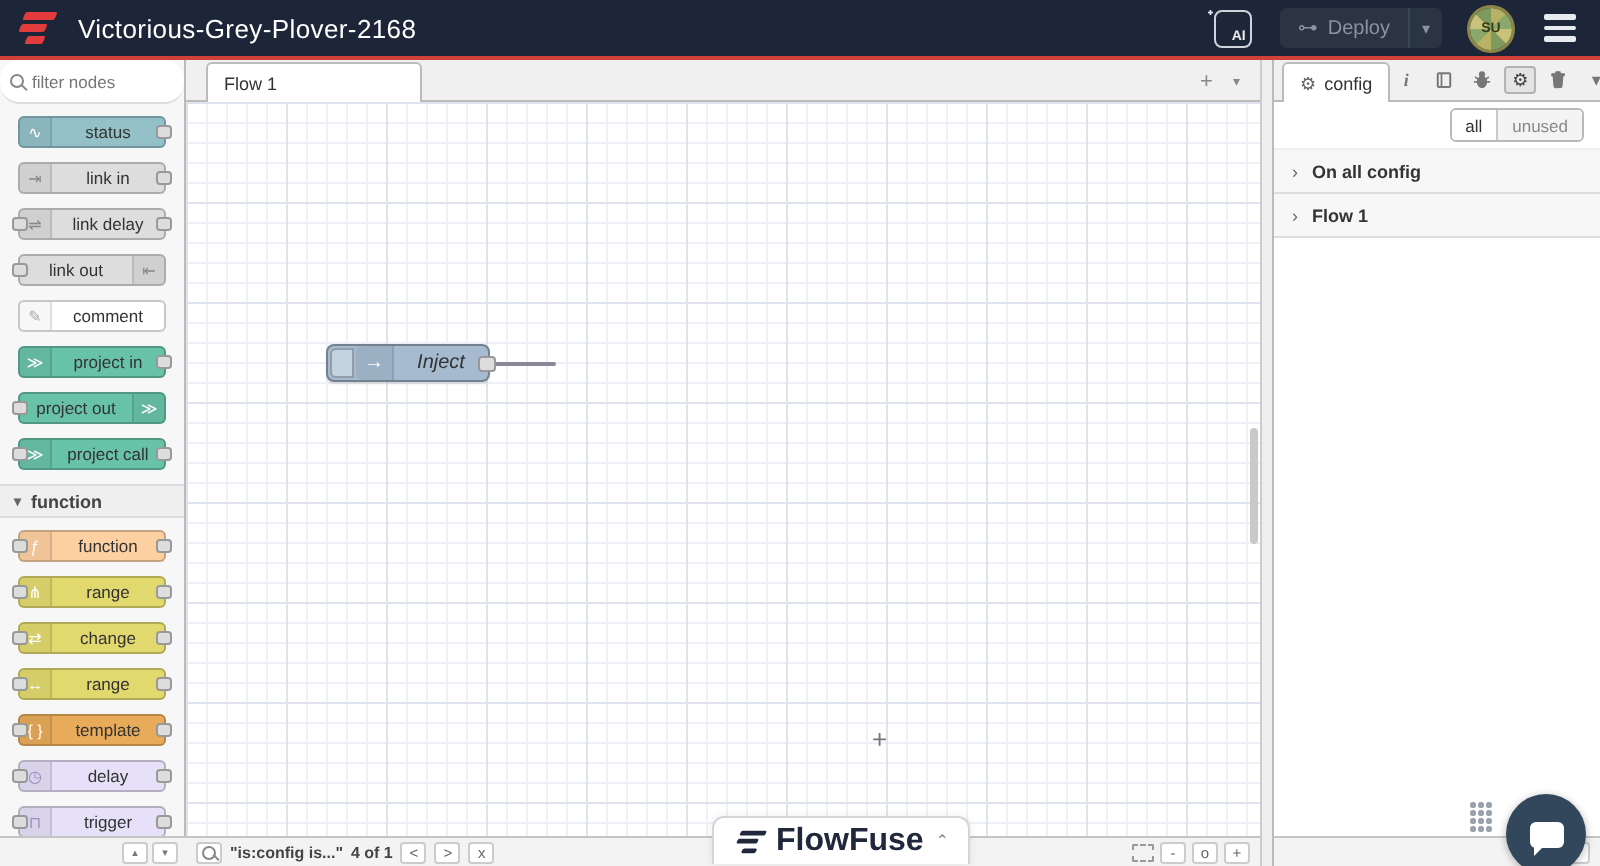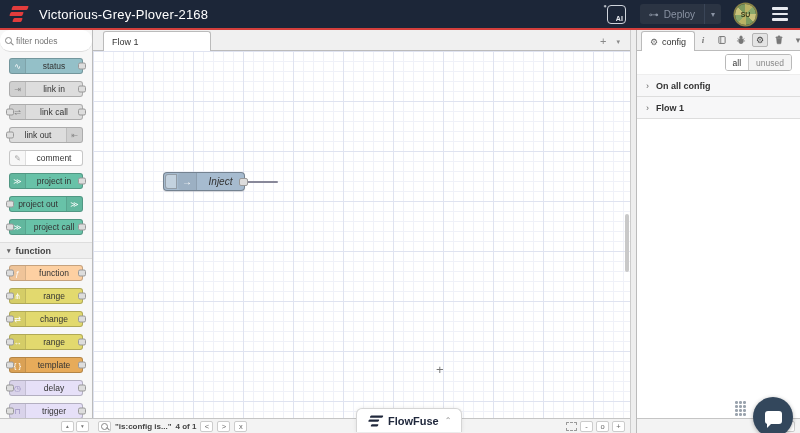--- a/index.html
+++ b/index.html
@@ -128,21 +128,21 @@
   .cf-search-text { font-size:8px; font-weight:bold; color:#444; white-space:nowrap; }
   .cf-right { margin-left:auto; display:flex; align-items:center; gap:3px; }
   .nav-icon { width:11px; height:9px; border:1px dashed #999; border-radius:1px; cursor:pointer; }
 
   
   .ff-pill { position:absolute; left:356px; top:408px; height:24px; background:#fff; border:1px solid #d5d5d5; border-bottom:none;
              border-radius:6px 6px 0 0; box-shadow:0 0 4px rgba(0,0,0,.08); display:flex; align-items:center; gap:6px;
              padding:0 10px; z-index:60; cursor:pointer; }
   .ff-pill .ff-logo i { background:#20283c; }
   .ff-pill .ff-logo { width:15px; height:14px; margin-right:0; transform:scale(.8); }
-  .ff-pill .ff-name { font-size:11px; font-weight:bold; color:#20283c; }
+  .ff-pill .ff-name { font-size:16px; font-weight:bold; color:#20283c; }
   .ff-pill .up { font-size:8px; color:#888; }
 
   
   .chat-btn { position:absolute; right:7px; bottom:-4px; width:40px; height:40px; border-radius:50%; background:#33475c;
               box-shadow:0 1px 4px rgba(0,0,0,.3); z-index:70; display:flex; align-items:center; justify-content:center; cursor:pointer; }
   .chat-bubble { position:relative; width:17px; height:13px; background:#fff; border-radius:3px; }
   .chat-bubble::after { content:""; position:absolute; left:2px; bottom:-4px; border:4px solid transparent; border-top-color:#fff; border-left-color:#fff; }
   .dots-grid { position:absolute; right:53px; bottom:16px; display:grid; grid-template-columns:repeat(3,4px); grid-auto-rows:4px; z-index:65; cursor:grab; }
   .dots-grid i { width:2.5px; height:2.5px; background:#9aa3ad; border-radius:50%; }
 </style>
@@ -193,21 +193,21 @@
         <span class="nlabel">status</span>
         <span class="port out"></span>
       </div>
       <div class="pnode c-link">
         <span class="nicon">⇥</span>
         <span class="nlabel">link in</span>
         <span class="port out"></span>
       </div>
       <div class="pnode c-link">
         <span class="nicon">⇌</span>
-        <span class="nlabel">link call</span>
+        <span class="nlabel">link delay</span>
         <span class="port in"></span>
         <span class="port out"></span>
       </div>
       <div class="pnode c-link">
         <span class="nlabel">link out</span>
         <span class="nicon right">⇤</span>
         <span class="port in"></span>
       </div>
       <div class="pnode c-comment">
         <span class="nicon">✎</span>

